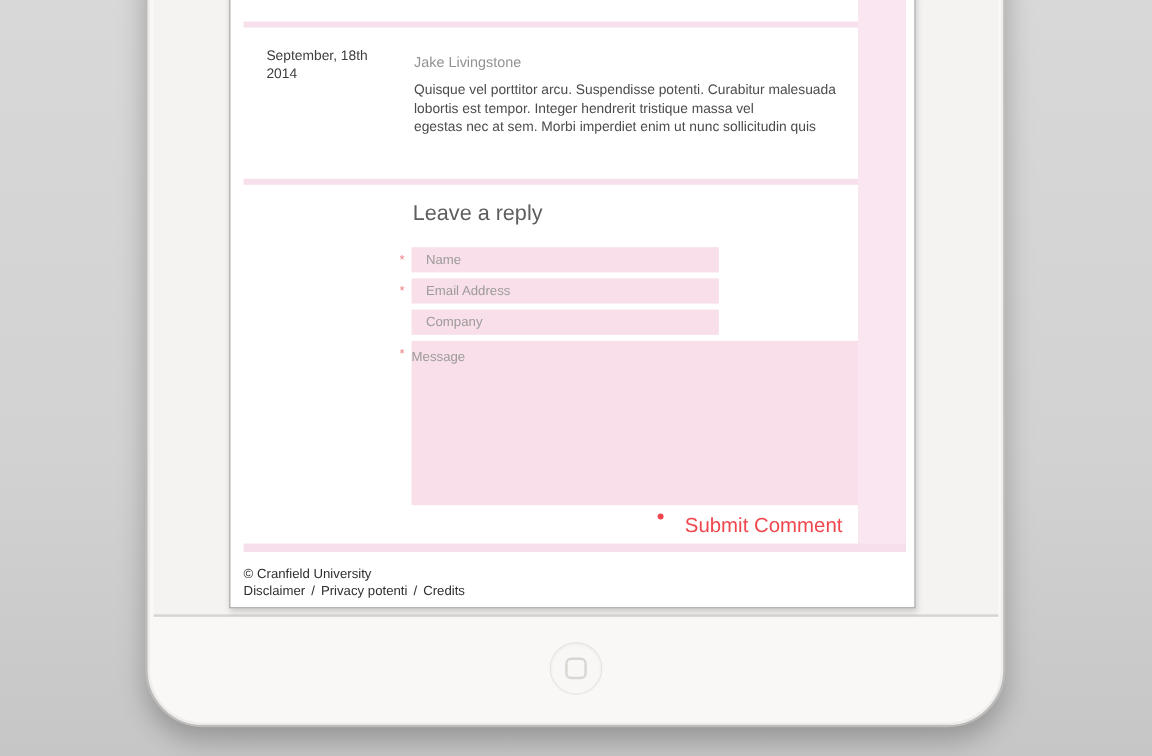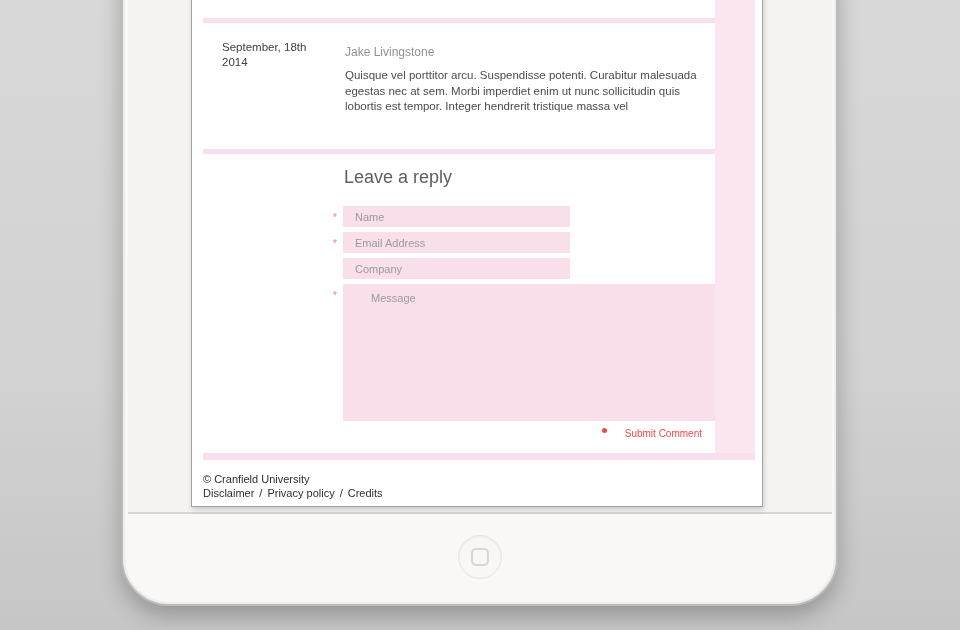--- a/index.html
+++ b/index.html
@@ -39,36 +39,36 @@
   }
   .bar{position:absolute;left:11px;width:512px;height:5px;background:var(--pink-bar);}
   .band{position:absolute;left:523px;top:0;width:40px;height:465px;background:var(--pink-band);}
   .date{position:absolute;left:30px;top:45px;font-size:11.5px;line-height:15px;color:#3d3d3d;white-space:nowrap;}
   .author{position:absolute;left:153px;top:50px;font-size:12px;color:#929292;white-space:nowrap;}
   .body-text{position:absolute;left:153px;top:73px;font-size:11.5px;line-height:15.6px;color:#4b4b4b;}
   .body-text div{white-space:nowrap;}
   .reply-title{position:absolute;left:152px;top:172px;font-size:18px;color:#5e5e5e;}
   .ast{position:absolute;left:138px;width:10px;font-size:11px;color:var(--red-soft);text-align:center;}
   .field{
-    position:absolute;left:151px;width:227px;height:21px;
+    position:absolute;left:151px;width:256px;height:21px;
     background:var(--pink-field);border:none;outline:none;
     font-family:"Liberation Sans", sans-serif;font-size:11px;color:#555;
     padding:0 12px;
   }
   .field::placeholder,.msg::placeholder{color:#9c9a9a;opacity:1;}
   .msg{
     position:absolute;left:151px;top:289px;width:372px;height:137px;
     background:var(--pink-field);border:none;outline:none;resize:none;
     font-family:"Liberation Sans", sans-serif;font-size:11px;color:#555;
-    padding:8px 28px;
+    padding:8px 0;
   }
   .submit{
     position:absolute;right:60px;top:433px;
     display:flex;align-items:flex-start;gap:18px;
-    color:var(--red);font-size:10px;cursor:pointer;white-space:nowrap;
+    color:var(--red);font-size:17px;cursor:pointer;white-space:nowrap;
   }
   .submit .dot{width:5px;height:5px;border-radius:50%;background:var(--red);}
   .footer-copy{position:absolute;left:11px;top:478px;font-size:11px;color:#2e2e2e;white-space:nowrap;}
   .footer-links{position:absolute;left:11px;top:492px;font-size:11px;color:#2e2e2e;white-space:nowrap;}
   .footer-links .sep{margin:0 5px;color:#2e2e2e;}
   .footer-links span[data-interactable="true"]{cursor:pointer;}
   .home-btn{
     position:absolute;left:458px;top:535px;width:44px;height:44px;border-radius:50%;
     background:#f8f7f6;border:1px solid #e7e5e3;
     box-shadow:inset 0 1px 3px rgba(0,0,0,.05);
@@ -91,22 +91,22 @@
 
   <div class="bar" style="top:23px;" data-interactable="false"></div>
 
   <div class="date" data-interactable="false">
     <div data-interactable="false">September, 18th</div>
     <div data-interactable="false">2014</div>
   </div>
   <div class="author" data-interactable="false">Jake Livingstone</div>
   <div class="body-text" data-interactable="false">
     <div data-interactable="false">Quisque vel porttitor arcu. Suspendisse potenti. Curabitur malesuada</div>
+    <div data-interactable="false">lobortis est tempor. Integer hendrerit tristique massa vel</div>
     <div data-interactable="false">egestas nec at sem. Morbi imperdiet enim ut nunc sollicitudin quis</div>
-    <div data-interactable="false">lobortis est tempor. Integer hendrerit tristique massa vel</div>
   </div>
 
   <div class="bar" style="top:154px;" data-interactable="false"></div>
 
   <div class="reply-title" data-interactable="false">Leave a reply</div>
 
   <span class="ast" style="top:216px;" data-interactable="false">*</span>
   <input class="field" style="top: 211px;" type="text" data-interactable="true" placeholder="Name">
 
   <span class="ast" style="top:242px;" data-interactable="false">*</span>
@@ -119,19 +119,19 @@
 
   <div class="submit" data-interactable="true">
     <span class="dot" data-interactable="false"></span>
     <span data-interactable="false">Submit Comment</span>
   </div>
 
   <div class="bar" style="top:458px;width:552px;height:7px;" data-interactable="false"></div>
 
   <div class="footer-copy" data-interactable="false">© Cranfield University</div>
   <div class="footer-links" data-interactable="false">
-    <span data-interactable="true">Disclaimer</span><span class="sep" data-interactable="false">/</span><span data-interactable="true">Privacy policy</span><span class="sep" data-interactable="false">/</span><span data-interactable="true">Credits</span>
+    <span data-interactable="true">Disclaimer</span><span class="sep" data-interactable="false">/</span><span data-interactable="true">Privacy potenti</span><span class="sep" data-interactable="false">/</span><span data-interactable="true">Credits</span>
   </div>
 </div>
 
 <div class="home-btn" data-interactable="true">
   <div class="home-icon" data-interactable="false"></div>
 </div>
 
 </body></html>

